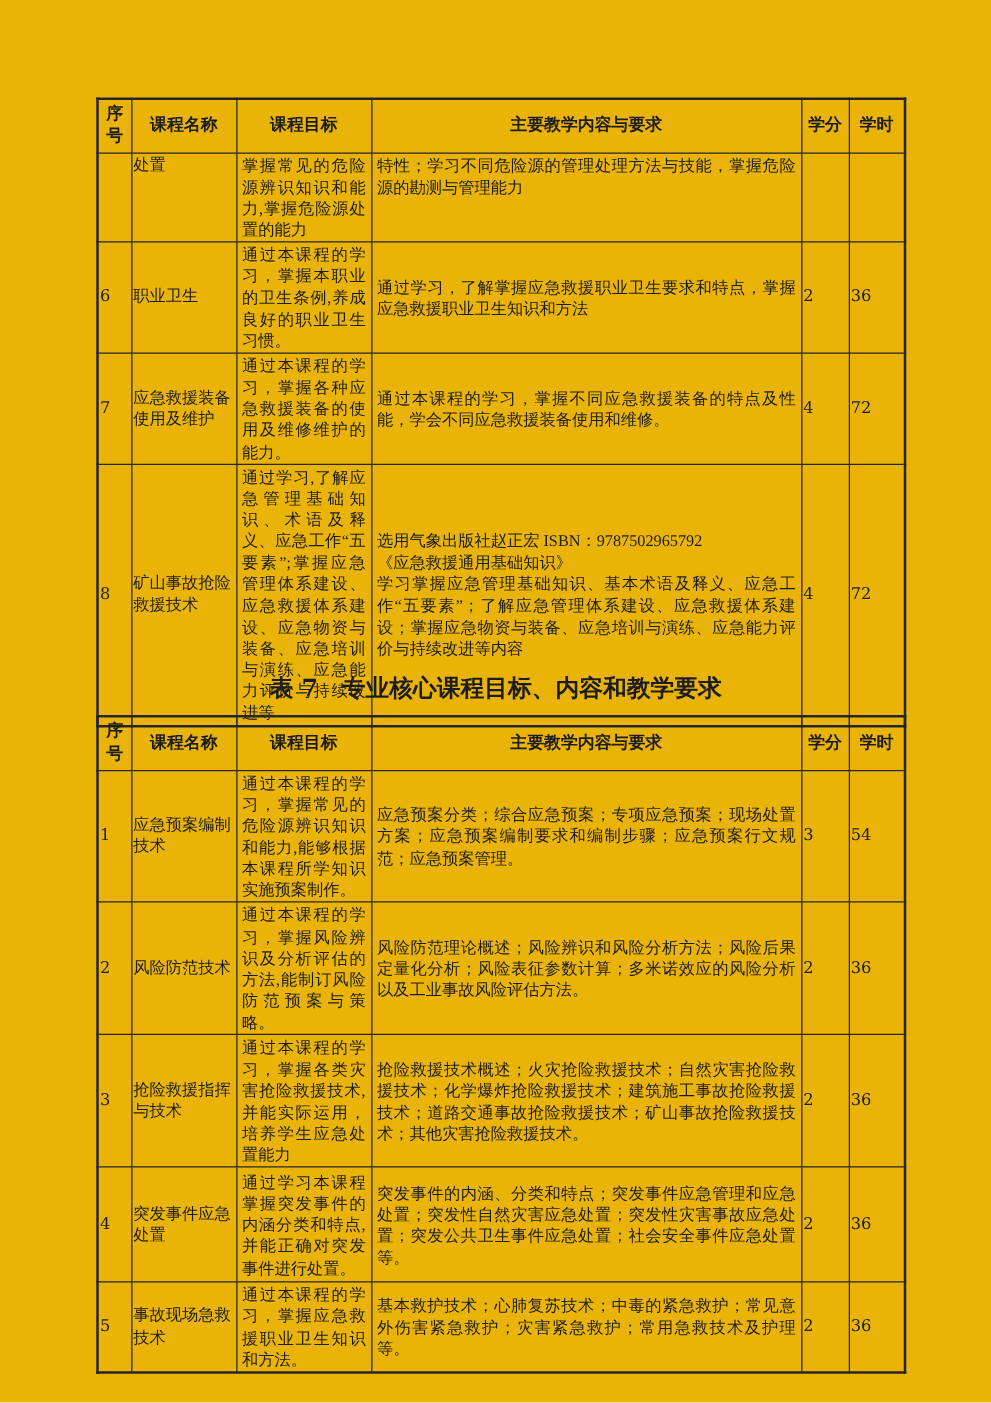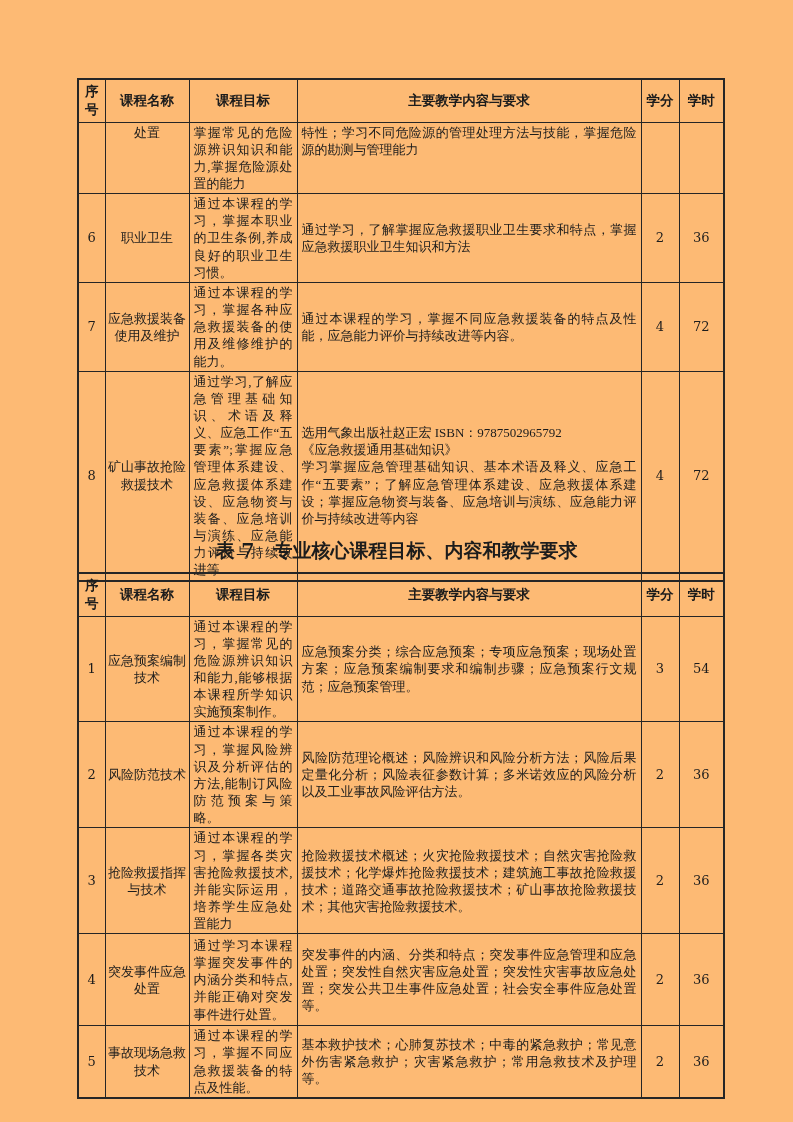--- a/index.html
+++ b/index.html
@@ -1,21 +1,21 @@
 <!DOCTYPE html>
 <html><head>
 <meta charset="utf-8">
 <style>
   * { box-sizing: border-box; }
   html, body { margin: 0; padding: 0; background: #ffffff; }
   .page {
     position: relative;
     width: 793px;
     height: 1122px;
-    background: #fdba74;
+    background: #eab308;
     font-family: "DejaVu Serif", "Liberation Serif", serif;
     color: #1c1c1c;
     overflow: hidden;
   }
   table.ct {
     position: absolute;
     left: 77px;
     width: 646px;
     border-collapse: collapse;
     table-layout: fixed;
@@ -30,21 +30,21 @@
     line-height: 1.32;
     overflow: hidden;
   }
   .ct th {
     font-weight: bold;
     text-align: center;
     vertical-align: middle;
     padding: 1px 2px;
     font-size: 13.5px;
   }
-  td.c { text-align: center; vertical-align: middle; padding: 1px 1px; }
+  td.c { text-align: left; vertical-align: middle; padding: 1px 1px; }
   td.j { text-align: justify; vertical-align: middle; font-family: Liberation Serif, serif; }
   tr.vtop td { vertical-align: top; }
   td.pre { white-space: pre-line; }
   .caption {
     position: absolute;
     top: 538px;
     left: 0;
     width: 100%;
     margin: 0;
     text-align: center;
@@ -90,21 +90,21 @@
         <td class="c">职业卫生</td>
         <td class="j">通过本课程的学习，掌握本职业的卫生条例,养成良好的职业卫生习惯。</td>
         <td class="j">通过学习，了解掌握应急救援职业卫生要求和特点，掌握应急救援职业卫生知识和方法</td>
         <td class="c">2</td>
         <td class="c">36</td>
       </tr>
       <tr style="height:63px">
         <td class="c">7</td>
         <td class="c">应急救援装备使用及维护</td>
         <td class="j">通过本课程的学习，掌握各种应急救援装备的使用及维修维护的能力。</td>
-        <td class="j">通过本课程的学习，掌握不同应急救援装备的特点及性能，应急能力评价与持续改进等内容。</td>
+        <td class="j">通过本课程的学习，掌握不同应急救援装备的特点及性能，学会不同应急救援装备使用和维修。</td>
         <td class="c">4</td>
         <td class="c">72</td>
       </tr>
       <tr style="height:146px">
         <td class="c">8</td>
         <td class="c">矿山事故抢险救援技术</td>
         <td class="j">通过学习,了解应急管理基础知识、术语及释义、应急工作“五要素”;掌握应急管理体系建设、应急救援体系建设、应急物资与装备、应急培训与演练、应急能力评价与持续改进等</td>
         <td class="j pre">选用气象出版社赵正宏 ISBN：9787502965792
 《应急救援通用基础知识》
 学习掌握应急管理基础知识、基本术语及释义、应急工作“五要素”；了解应急管理体系建设、应急救援体系建设；掌握应急物资与装备、应急培训与演练、应急能力评价与持续改进等内容</td>
@@ -164,21 +164,21 @@
         <td class="c">4</td>
         <td class="c">突发事件应急处置</td>
         <td class="j">通过学习本课程掌握突发事件的内涵分类和特点,并能正确对突发事件进行处置。</td>
         <td class="j">突发事件的内涵、分类和特点；突发事件应急管理和应急处置；突发性自然灾害应急处置；突发性灾害事故应急处置；突发公共卫生事件应急处置；社会安全事件应急处置等。</td>
         <td class="c">2</td>
         <td class="c">36</td>
       </tr>
       <tr style="height:61px">
         <td class="c">5</td>
         <td class="c">事故现场急救技术</td>
-        <td class="j">通过本课程的学习，掌握不同应急救援装备的特点及性能。</td>
+        <td class="j">通过本课程的学习，掌握应急救援职业卫生知识和方法。</td>
         <td class="j">基本救护技术；心肺复苏技术；中毒的紧急救护；常见意外伤害紧急救护；灾害紧急救护；常用急救技术及护理等。</td>
         <td class="c">2</td>
         <td class="c">36</td>
       </tr>
     </tbody>
   </table>
 
 </div>
 
 </body></html>

